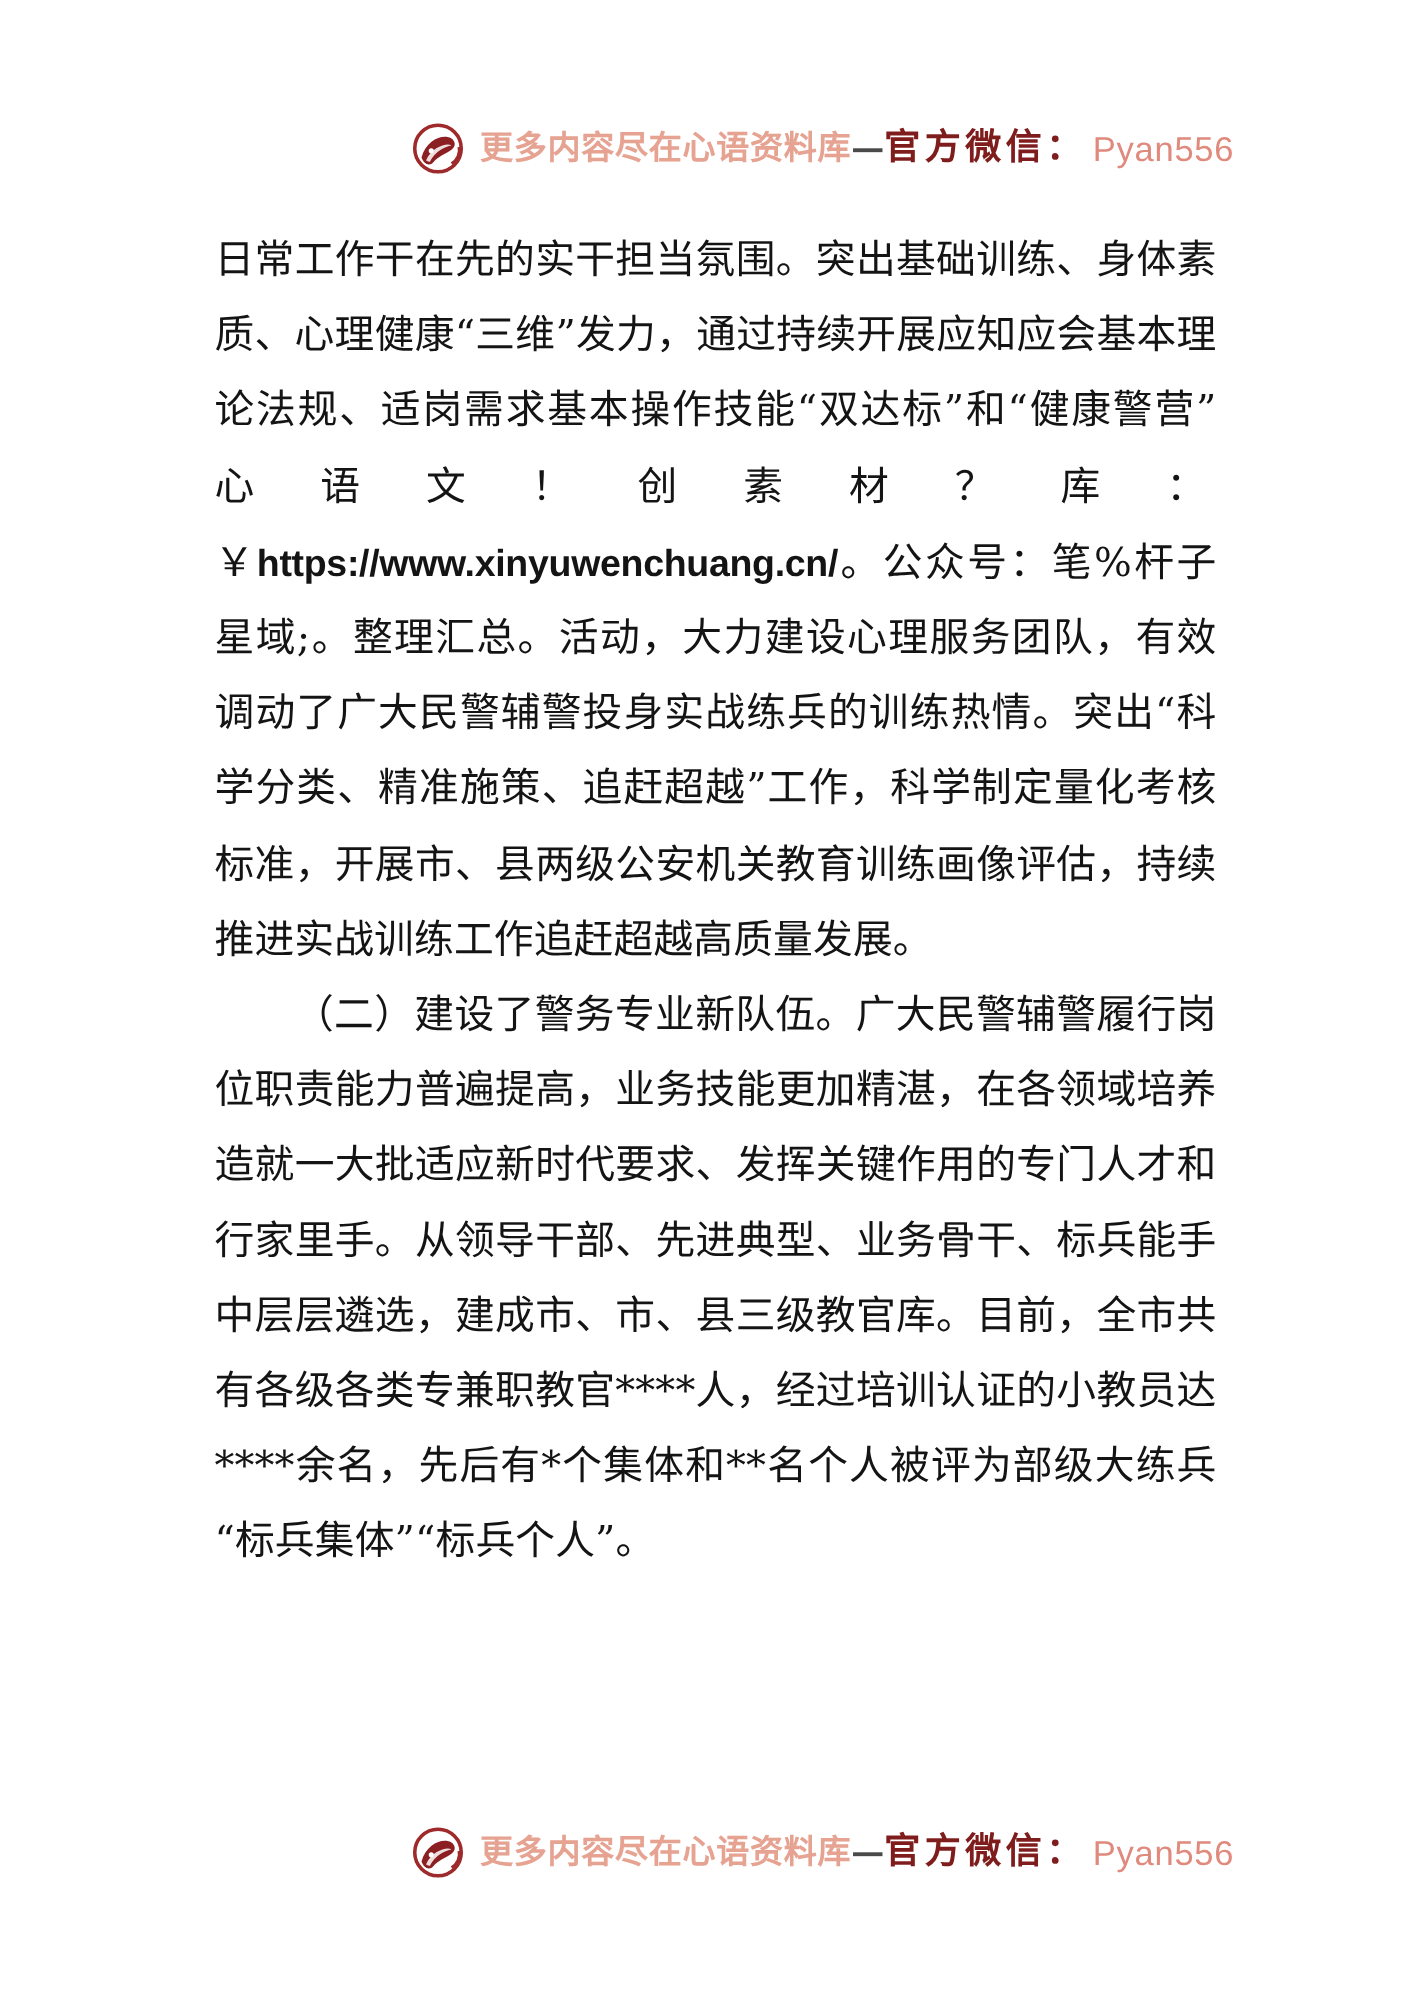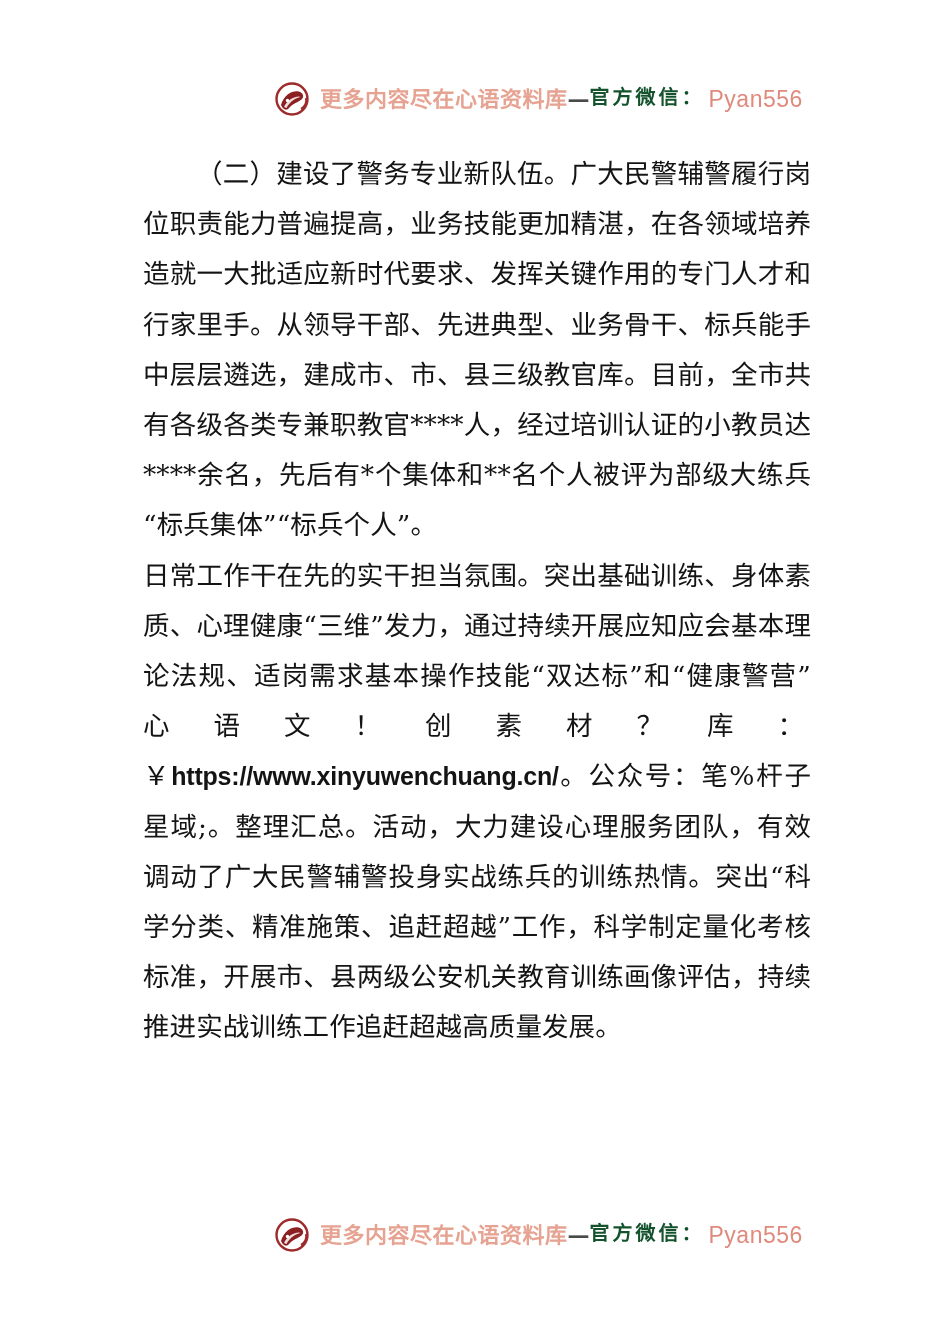--- a/index.html
+++ b/index.html
@@ -59,25 +59,25 @@
     line-height: 1;
   }
   .wm-dash {
     font-family: "DejaVu Serif", "Liberation Serif", serif;
     font-weight: 700;
     font-size: 22px;
     color: #4a4a4a;
     line-height: 1;
   }
   .wm-official {
-    font-family: Liberation Mono, monospace;
+    font-family: Liberation Serif, serif;
     font-weight: 700;
-    font-size: 20px;
+    font-size: 24px;
     letter-spacing: 3px;
-    color: #14532d;
+    color: #7f1d1d;
     line-height: 1;
   }
   .wm-id {
     font-family: "Liberation Sans", "DejaVu Sans", sans-serif;
     font-weight: 400;
     font-size: 23px;
     letter-spacing: 0.5px;
     color: #e08a7e;
     line-height: 1;
     margin-left: 4px;
@@ -134,22 +134,22 @@
         <path d="M29 31 C33 29, 35 24, 34 20" fill="none" stroke="#9e2a2b" stroke-width="2"></path>
       </svg>
     </span>
     <span class="wm-brand">更多内容尽在心语资料库</span>
     <span class="wm-dash">—</span>
     <span class="wm-official">官方微信：</span>
     <span class="wm-id">Pyan556</span>
   </div>
 
   <div class="body-text">
+    <p class="para"><span>日常工作干在先的实干担当氛围。突出基础训练、身体素质、心理健康“三维”发力，通过持续开展应知应会基本理论法规、适岗需求基本操作技能“双达标”和“健康警营”</span><span class="spread">心语文！创素材？库：</span><span class="yen">￥</span><span class="url-run">https://www.xinyuwenchuang.cn/</span><span>。公众号：笔%杆子星域;。整理汇总。活动，大力建设心理服务团队，有效调动了广大民警辅警投身实战练兵的训练热情。突出“科学分类、精准施策、追赶超越”工作，科学制定量化考核标准，开展市、县两级公安机关教育训练画像评估，持续推进实战训练工作追赶超越高质量发展。</span></p>
     <p class="para indent"><span>（二）建设了警务专业新队伍。广大民警辅警履行岗位职责能力普遍提高，业务技能更加精湛，在各领域培养造就一大批适应新时代要求、发挥关键作用的专门人才和行家里手。从领导干部、先进典型、业务骨干、标兵能手中层层遴选，建成市、市、县三级教官库。目前，全市共有各级各类专兼职教官****人，经过培训认证的小教员达****余名，先后有*个集体和**名个人被评为部级大练兵“标兵集体”“标兵个人”。</span></p>
-    <p class="para"><span>日常工作干在先的实干担当氛围。突出基础训练、身体素质、心理健康“三维”发力，通过持续开展应知应会基本理论法规、适岗需求基本操作技能“双达标”和“健康警营”</span><span class="spread">心语文！创素材？库：</span><span class="yen">￥</span><span class="url-run">https://www.xinyuwenchuang.cn/</span><span>。公众号：笔%杆子星域;。整理汇总。活动，大力建设心理服务团队，有效调动了广大民警辅警投身实战练兵的训练热情。突出“科学分类、精准施策、追赶超越”工作，科学制定量化考核标准，开展市、县两级公安机关教育训练画像评估，持续推进实战训练工作追赶超越高质量发展。</span></p>
   </div>
 
   <div class="watermark bottom">
     <span class="wm-logo">
       <svg viewBox="0 0 42 42" xmlns="http://www.w3.org/2000/svg" aria-hidden="true">
         <circle cx="20" cy="21" r="15.5" fill="none" stroke="#9e2a2b" stroke-width="2.4"></circle>
         <path d="M9 27 C13 12, 29 10, 31 17 C32.5 23, 22 24, 17 30 C14 33.5, 10.5 31, 9 27 Z" fill="#8c1f22"></path>
         <path d="M12 29 C16 20, 26 17, 29 19 C25 19.5, 18 23, 14.5 30 Z" fill="#ffffff" opacity="0.85"></path>
         <circle cx="15.5" cy="22.5" r="1.7" fill="#ffffff"></circle>
         <path d="M29 31 C33 29, 35 24, 34 20" fill="none" stroke="#9e2a2b" stroke-width="2"></path>

